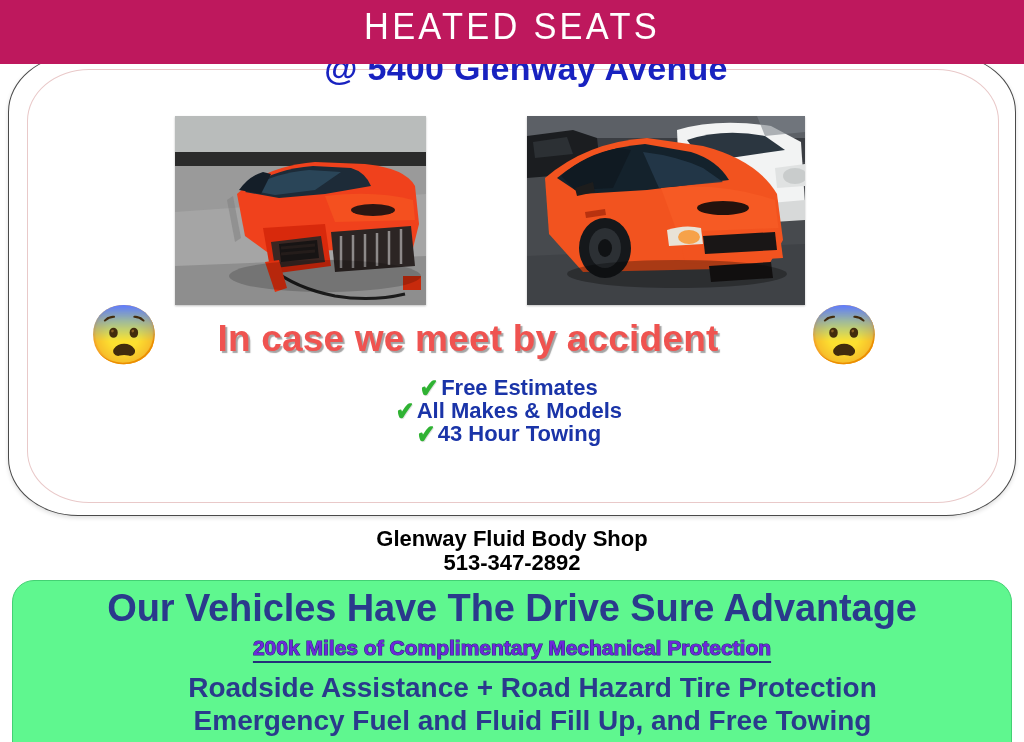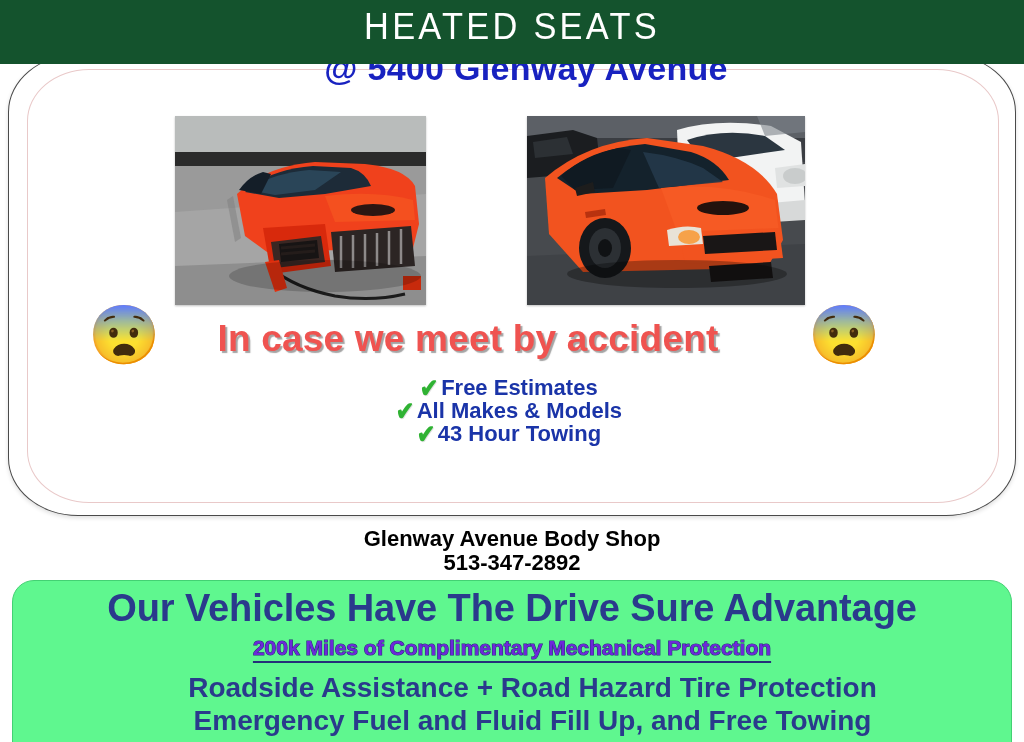--- a/index.html
+++ b/index.html
@@ -25,21 +25,21 @@
     left:18px; top:14px;
     width:972px; height:434px;
     border-radius:62px / 52px;
     border:1.1px solid #e9c9c9;
   }
 
   
   #banner {
     position:absolute; left:0; top:0;
     width:1024px; height:64px;
-    background:#14532d;
+    background:#be185d;
     z-index:40;
   }
   #banner-title {
     position:absolute; left:0; top:5px; width:1024px;
     text-align:center;
     color:#ffffff;
     font-size:37px;
     font-weight:400;
     letter-spacing:3.5px;
     font-family:"Liberation Sans Narrow","Liberation Sans",sans-serif;
@@ -275,21 +275,21 @@
   </div>
   <div class="svc">
     <span class="check">✔</span><span>All Makes &amp; Models</span>
   </div>
   <div class="svc">
     <span class="check">✔</span><span>43 Hour Towing</span>
   </div>
 </div>
 
 <div id="shop">
-  <div>Glenway Avenue Body Shop</div>
+  <div>Glenway Fluid Body Shop</div>
   <div>513-347-2892</div>
 </div>
 
 <div id="green-box">
   <div class="gline" id="g1">Our Vehicles Have The Drive Sure Advantage</div>
   <div class="gline" id="g2">200k Miles of Complimentary Mechanical Protection</div>
   <div class="gline" id="g3">Roadside Assistance + Road Hazard Tire Protection</div>
   <div class="gline" id="g4">Emergency Fuel and Fluid Fill Up, and Free Towing</div>
 </div>
 

